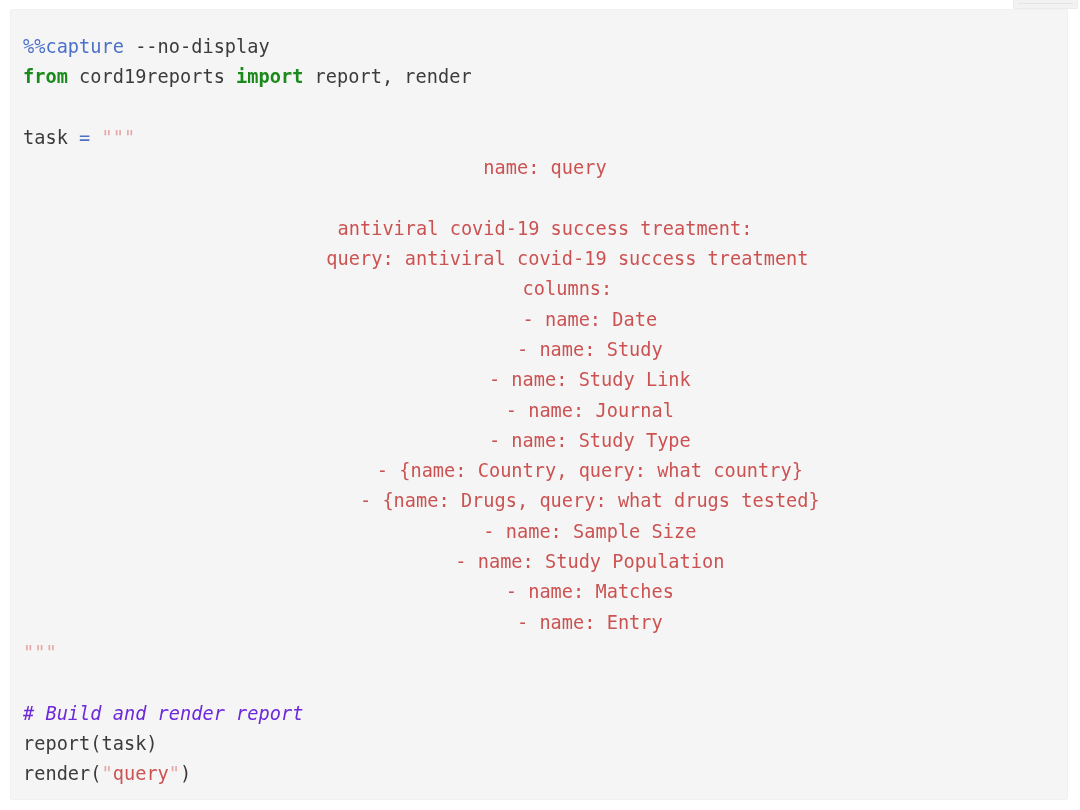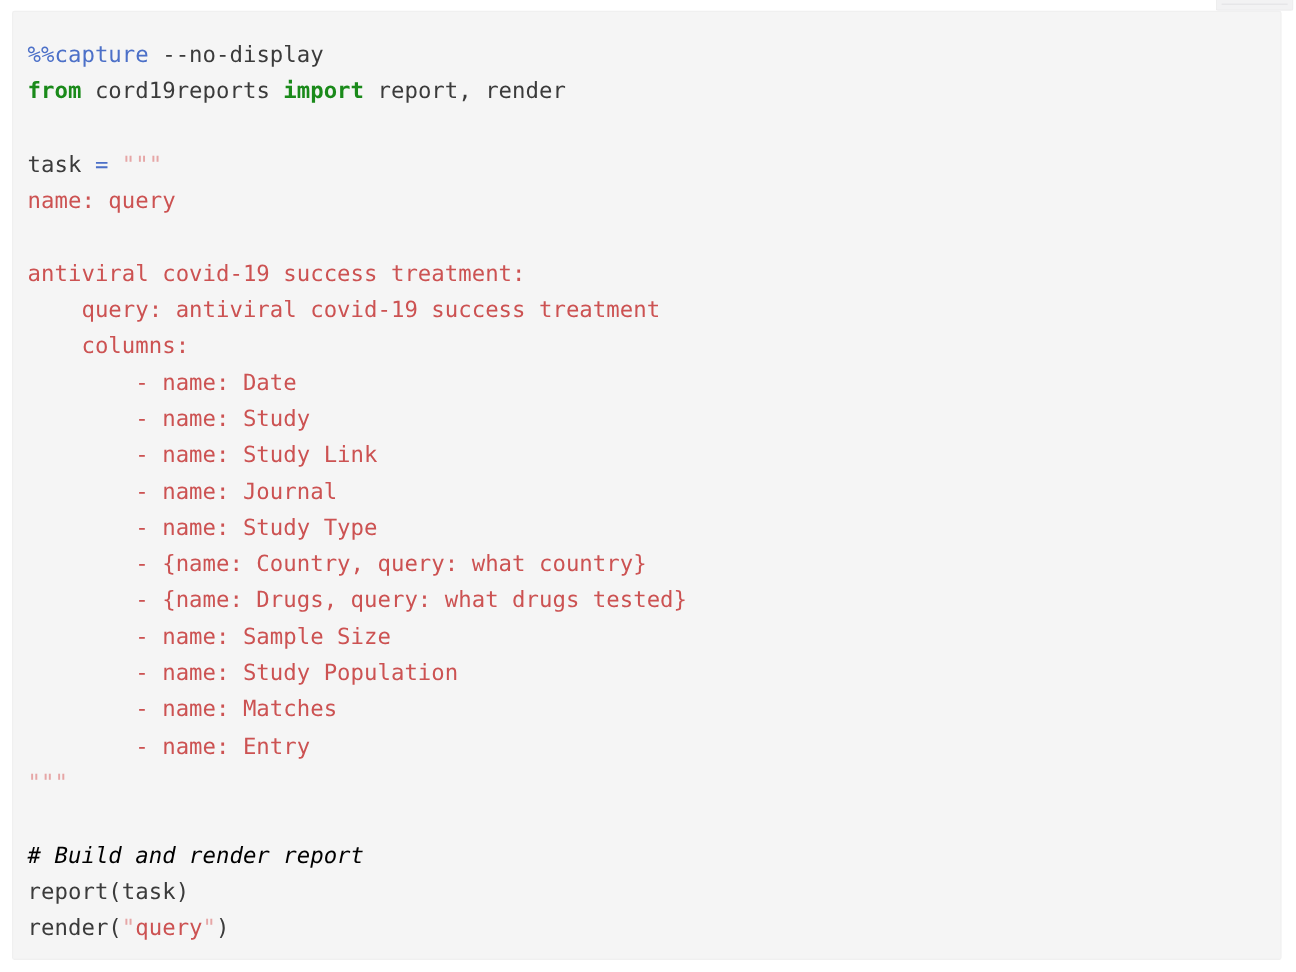--- a/index.html
+++ b/index.html
@@ -74,22 +74,22 @@
   }
 
   .line { display: block; height: 30.3px; }
 
   
   .tok-op       { color: #4c70c8; }
   .tok-magic    { color: #4c70c8; }
   .tok-kw       { color: #1a8a1a; font-weight: bold; }
   .tok-plain    { color: #3b3b3b; }
   .tok-str-q    { color: #e6a6a6; }
-  .tok-str-body { color: #cc5252; }
-  .tok-comment  { color: #000000; font-style: italic; }
+  .tok-str-body { color: #cc5252; text-align: center; }
+  .tok-comment  { color: #6d28d9; font-style: italic; }
 </style>
 </head>
 <body>
 
 <div id="root">
 
   <div class="toolbar-stub">
     <div class="stub-line"></div>
   </div>
 

